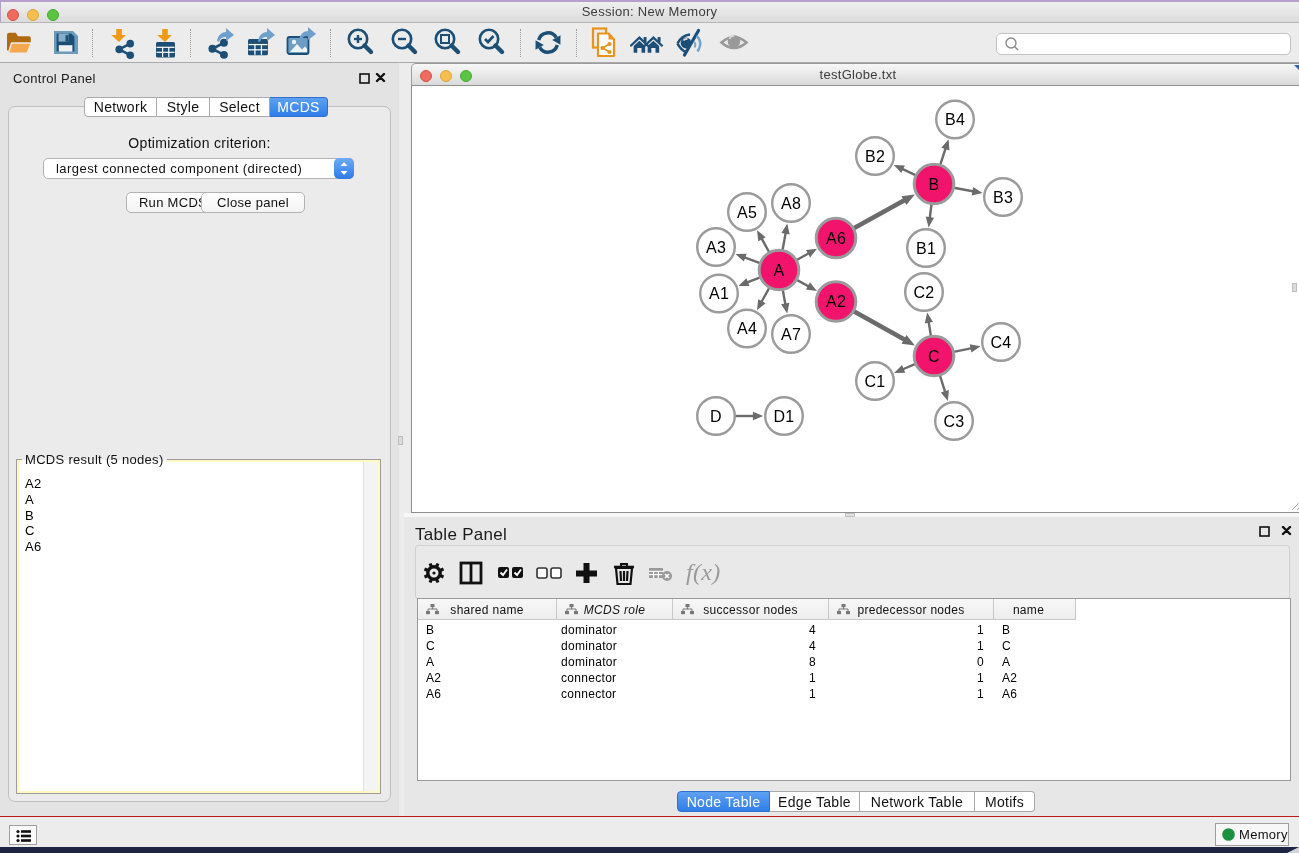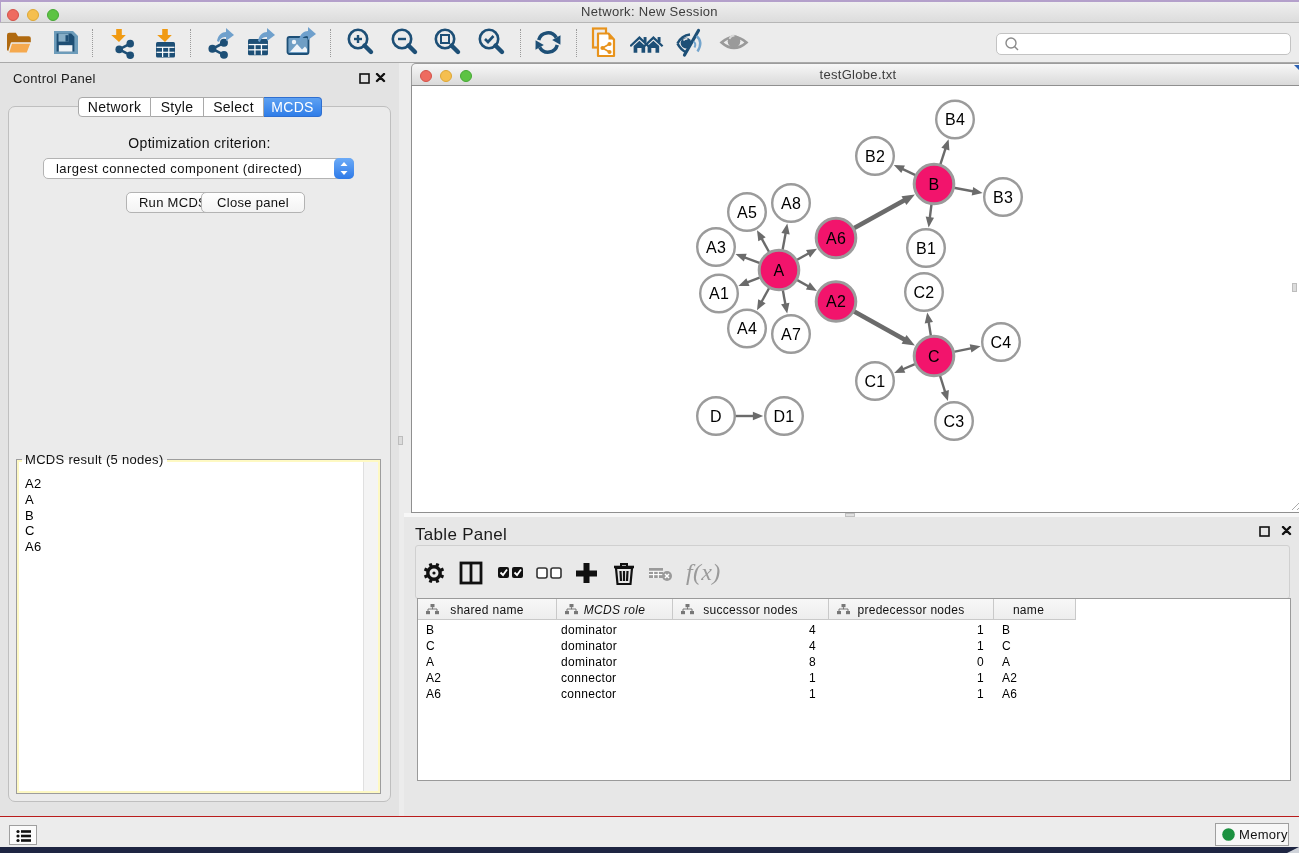--- a/index.html
+++ b/index.html
@@ -15,21 +15,21 @@
 #toolbar{left:0;top:23px;width:1299px;height:40px;background:#ececec;border-bottom:1px solid #a9a9a9;box-sizing:border-box;}
 .tsep{position:absolute;top:6px;height:28px;width:0;border-left:1px dotted #9a9a9a;}
 .ticon{position:absolute;top:3px;width:34px;height:34px;}
 #searchbox{position:absolute;left:996px;top:10px;width:293px;height:20px;background:#fff;
  border:1px solid #c3c3c3;border-radius:5px;}
 
 #cpanel{left:0;top:63px;width:399px;height:753px;background:#e3e3e3;}
 #cptitle{left:13px;top:71px;font-size:13px;color:#1a1a1a;}
 #cpbody{left:8px;top:106px;width:383px;height:696px;background:#ebebeb;
  border:1px solid #bfbfbf;border-radius:7px;box-sizing:border-box;}
-.tabs{position:absolute;display:flex;}
+.tabs{position:absolute;display:flex;margin-left:6px;}
 .tab{height:20px;line-height:19px;font-size:14px;text-align:center;background:#fff;
  border:1px solid #a9a9a9;border-left:none;color:#111;box-sizing:border-box;white-space:nowrap;overflow:hidden;}
 .tab.first{border-left:1px solid #a9a9a9;border-radius:4px 0 0 4px;}
 .tab.last{border-radius:0 4px 4px 0;}
 .tab.sel{background:linear-gradient(#5ea1f2,#2f7de8);color:#fff;border-color:#2f6fd0;}
 #optlbl{left:0;top:135px;width:399px;text-align:center;font-size:14px;color:#111;}
 #dropdown{left:43px;top:158px;width:311px;height:21px;background:#fff;border:1px solid #b3b3b3;
  border-radius:5px;box-sizing:border-box;}
 #ddtext{position:absolute;left:12px;top:0;line-height:19px;font-size:13px;color:#111;letter-spacing:0.45px;}
 #ddbtn{position:absolute;right:-1px;top:-1px;width:20px;height:21px;border-radius:5px;
@@ -74,21 +74,21 @@
 #darkstrip{left:0;top:847px;width:1299px;height:6px;background:#1e2542;}
 </style>
 </head>
 <body>
 <div id="purpletop" class="abs"></div>
 <div id="titlebar" class="abs">
  <div class="tl" style="left:7px;background:#ee6b60;border:1px solid #d35249;"></div>
  <div class="tl" style="left:27px;background:#f5bf4f;border:1px solid #dda735;"></div>
  <div class="tl" style="left:47px;background:#5dc344;border:1px solid #46a835;"></div>
 </div>
-<div id="title" class="abs">Network: New Session</div>
+<div id="title" class="abs">Session: New Memory</div>
 <div id="toolbar" class="abs">
 <svg class="ticon" style="left:4px" width="34" height="34" viewBox="0 0 34 34">
       <path d="M3 24 L3 9 Q3 6.8 5.2 6.8 L11.8 6.8 L14 10.2 L24.8 10.2 Q26.8 10.2 26.8 12.2 L26.8 19 L10 19 L4.5 25.5 Z" fill="#b06a10"></path>
       <path d="M7.5 17 L27.2 17 L23.2 27.2 L4.3 27.2 Z" fill="#f5a94e" stroke="#ececec" stroke-width="1.4" stroke-linejoin="round"></path>
     </svg>
 <svg class="ticon" style="left:48px" width="34" height="34" viewBox="0 0 34 34">
       <path d="M6 5 h19 l5 5 v18 h-24 Z" fill="#6d9cba"></path>
       <path d="M8.6 7.6 h14.6 l3.2 3.2 v14.6 h-17.8 Z" fill="#1d4e74"></path>
       <rect x="10.5" y="7.6" width="10" height="8" fill="#87aec6"></rect>
       <rect x="17.5" y="9.2" width="3" height="6.4" fill="#1d4e74"></rect>
@@ -481,20 +481,26 @@
 <div class="trow" style="left:143px;top:71.2px;width:100px">connector</div>
 <div class="trow" style="left:300px;top:71.2px;width:98px;text-align:right">1</div>
 <div class="trow" style="left:470px;top:71.2px;width:96px;text-align:right">1</div>
 <div class="trow" style="left:584px;top:71.2px;width:60px">A2</div>
 <div class="trow" style="left:8px;top:87.4px;width:120px">A6</div>
 <div class="trow" style="left:143px;top:87.4px;width:100px">connector</div>
 <div class="trow" style="left:300px;top:87.4px;width:98px;text-align:right">1</div>
 <div class="trow" style="left:470px;top:87.4px;width:96px;text-align:right">1</div>
 <div class="trow" style="left:584px;top:87.4px;width:60px">A6</div>
  </div>
+ <div class="tabs" style="left:267px;top:274px;">
+  <div class="btab sel first" style="width:93px">Node Table</div>
+  <div class="btab" style="width:90px">Edge Table</div>
+  <div class="btab" style="width:115px">Network Table</div>
+  <div class="btab last" style="width:60px">Motifs</div>
+ </div>
 </div>
 
 <div id="statusbar" class="abs">
  <div id="listbtn"><svg width="28" height="20">
         <g fill="#111">
           <circle cx="8" cy="5.5" r="1.6"></circle>
           <circle cx="8" cy="10" r="1.6"></circle>
           <circle cx="8" cy="14.5" r="1.6"></circle>
           <rect x="11" y="4.2" width="10" height="2.6"></rect>
           <rect x="11" y="8.7" width="10" height="2.6"></rect>

